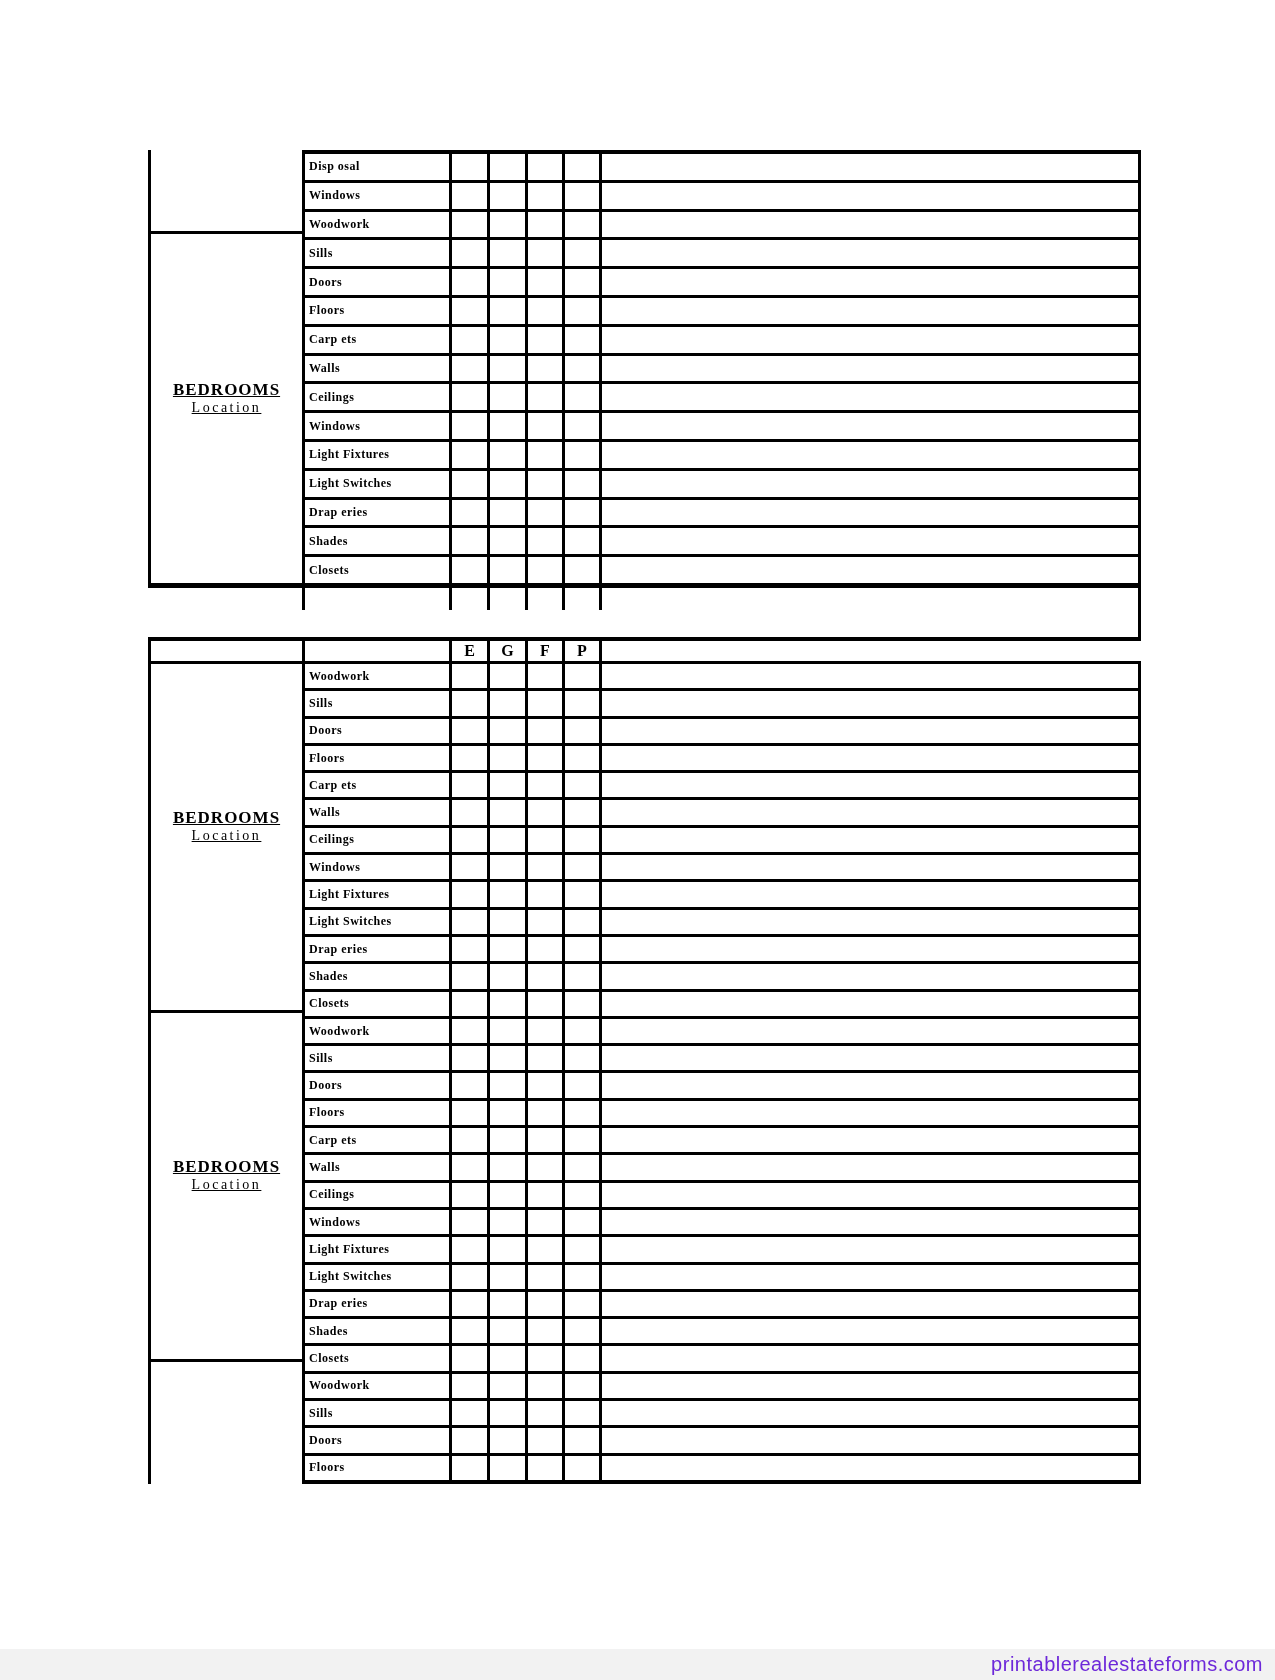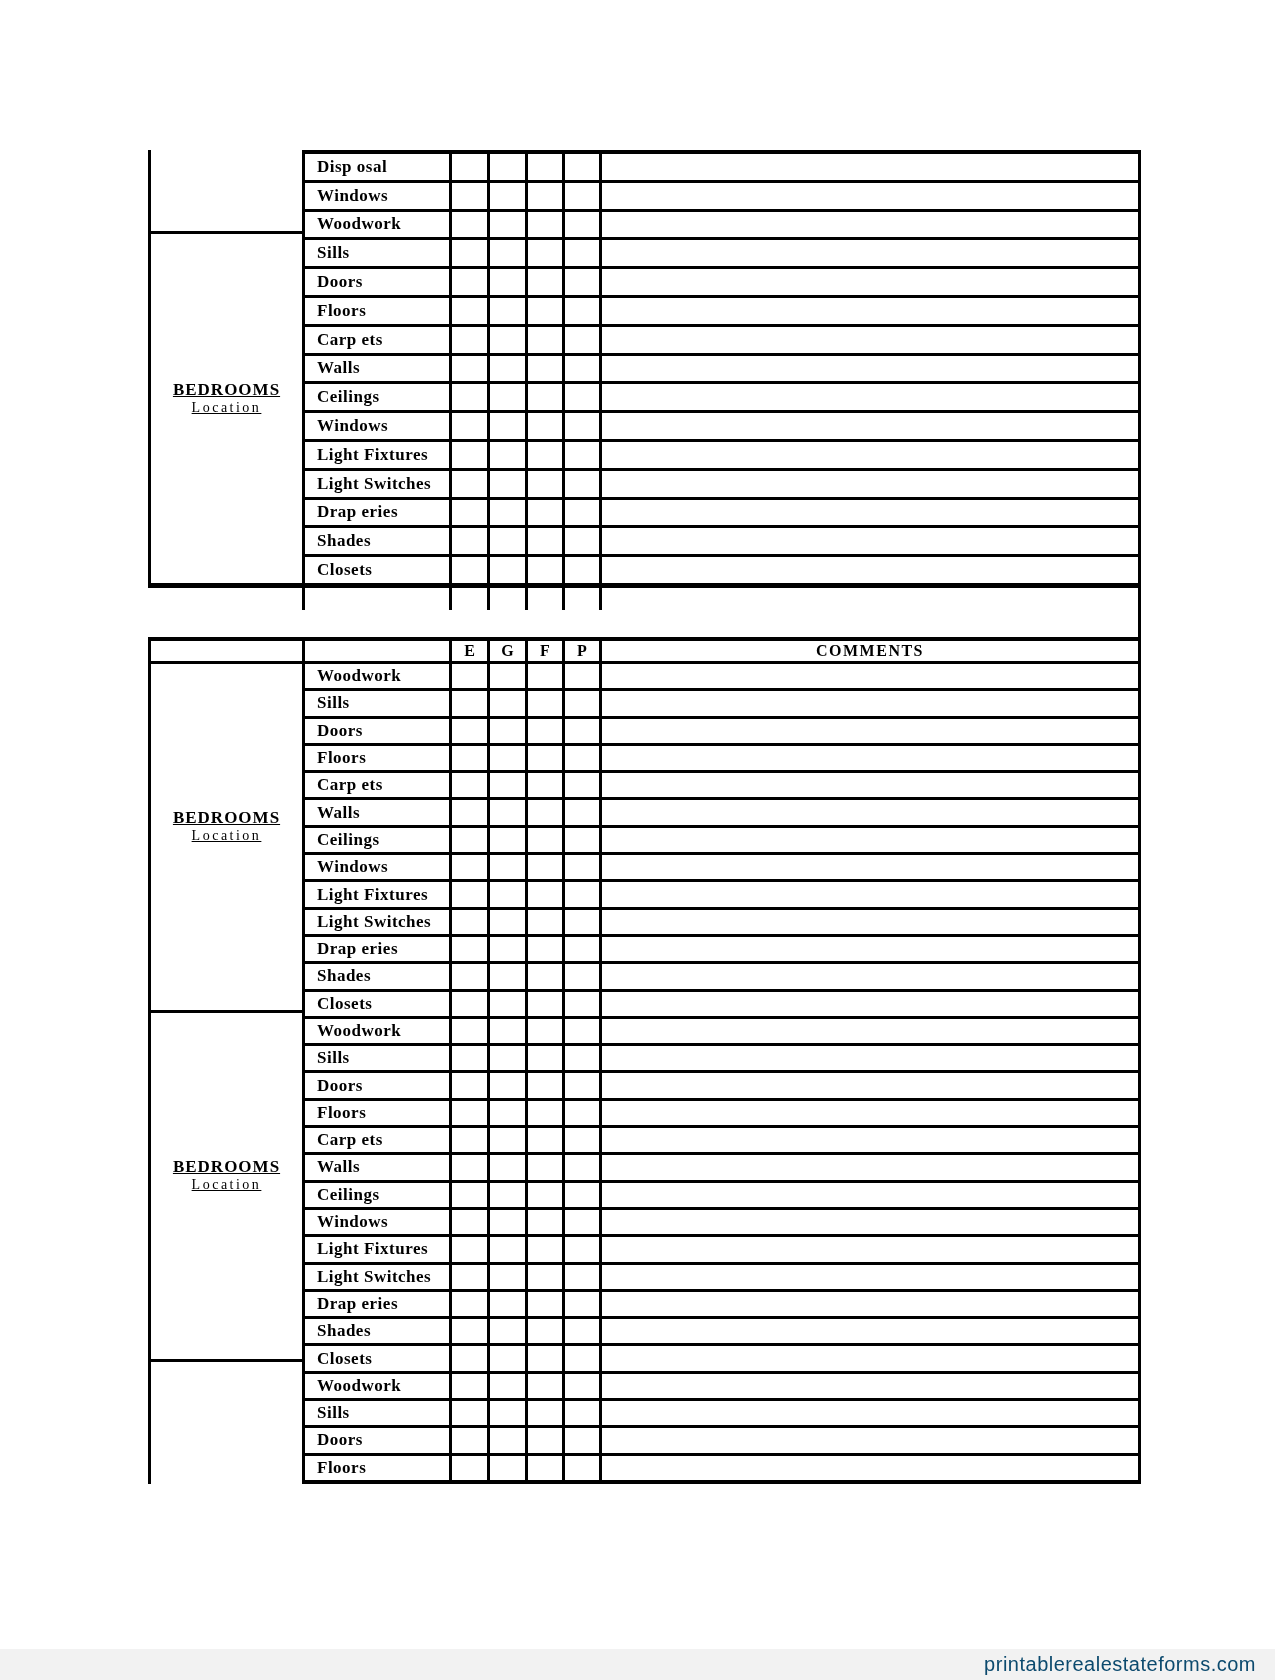--- a/index.html
+++ b/index.html
@@ -70,23 +70,23 @@
     display: flex;
     height: 23px;
     border-bottom: 3px solid #000;
   }
   .c-label {
     width: 150px;
     border-left: 3px solid #000;
     border-right: 3px solid #000;
     display: flex;
     align-items: center;
-    padding-left: 12px;
+    padding-left: 4px;
     font-weight: bold;
-    font-size: 17px;
+    font-size: 12px;
     letter-spacing: 0.5px;
     white-space: nowrap;
     overflow: hidden;
   }
   .c-box { border-right: 3px solid #000; }
   .c-e, .c-g { width: 38px; }
   .c-f, .c-p { width: 37px; }
   .c-com { flex: 1; border-right: 3px solid #000; }
   .hrow .c-box, .hrow .c-com {
     display: flex;
@@ -110,24 +110,24 @@
     background: #000;
   }
   .footer {
     position: absolute;
     left: 0; top: 1649px;
     width: 1275px; height: 31px;
     background: #f2f2f2;
     font-family: "Liberation Sans", "DejaVu Sans", sans-serif;
     font-size: 20px;
     letter-spacing: 0.5px;
-    color: #0c4a6e;
+    color: #6d28d9;
     line-height: 31px;
     text-align: right;
-    padding-right: 19px;
+    padding-right: 12px;
   }
 </style>
 </head>
 <body>
 
 <div class="sheet">
 
   <div class="ftable t1">
     <div class="leftcol" id="t1-left">
         <div class="sec divided" style="height: 84px;"></div>
@@ -283,21 +283,20 @@
         </div>
         <div class="sec" style="flex: 4 1 0%;"></div>
       </div>
     <div class="rowsbox">
       <div class="hrow">
         <div class="c-label"></div>
         <div class="c-box c-e">E</div>
         <div class="c-box c-g">G</div>
         <div class="c-box c-f">F</div>
         <div class="c-box c-p">P</div>
-        <div class="c-com">COMMENTS</div>
       </div>
       <div class="rowsbox" id="t2-rows" style="border:none;">
           <div class="frow">
             <div class="c-label">Woodwork</div>
             <div class="c-box c-e"></div>
             <div class="c-box c-g"></div>
             <div class="c-box c-f"></div>
             <div class="c-box c-p"></div>
             <div class="c-com"></div>
           </div>

